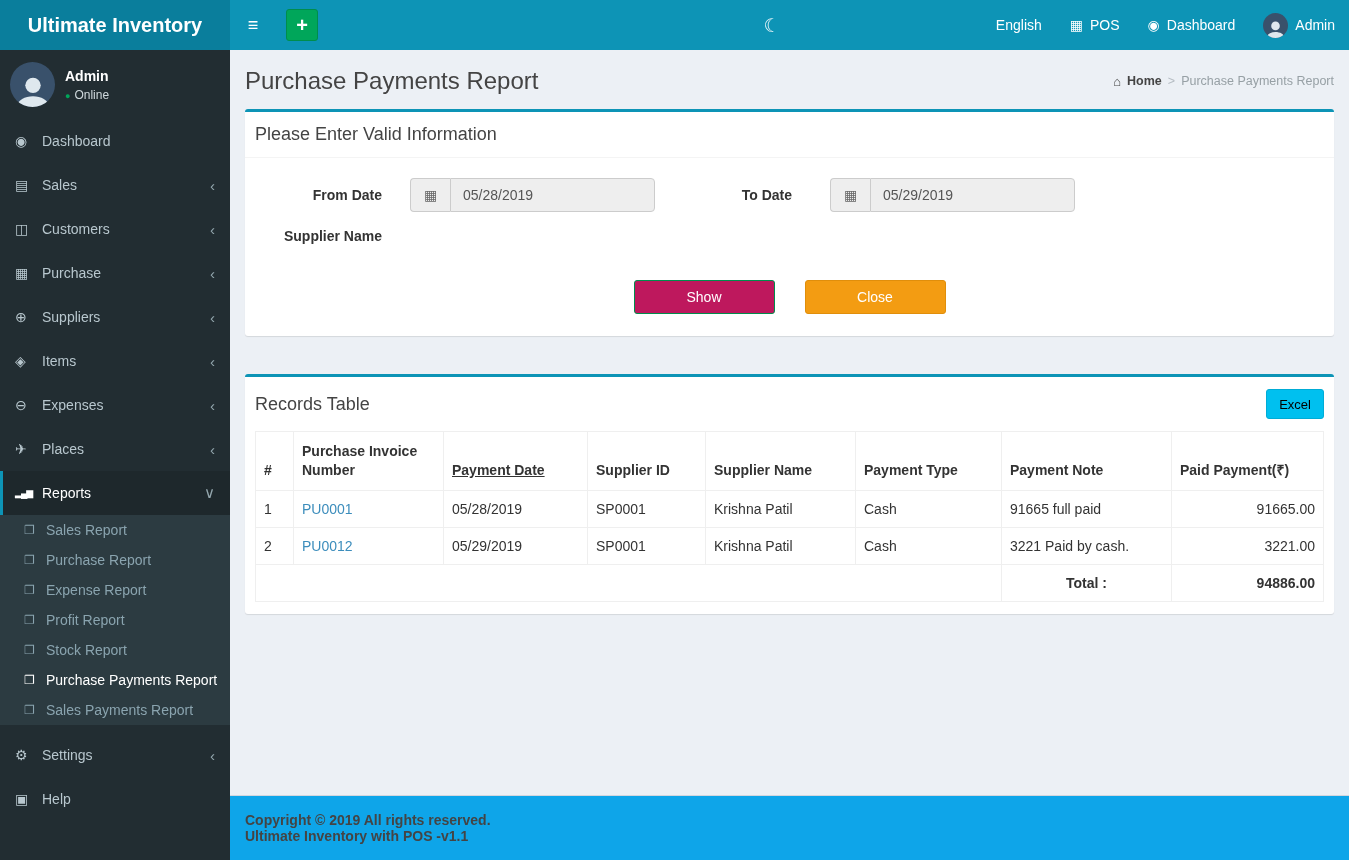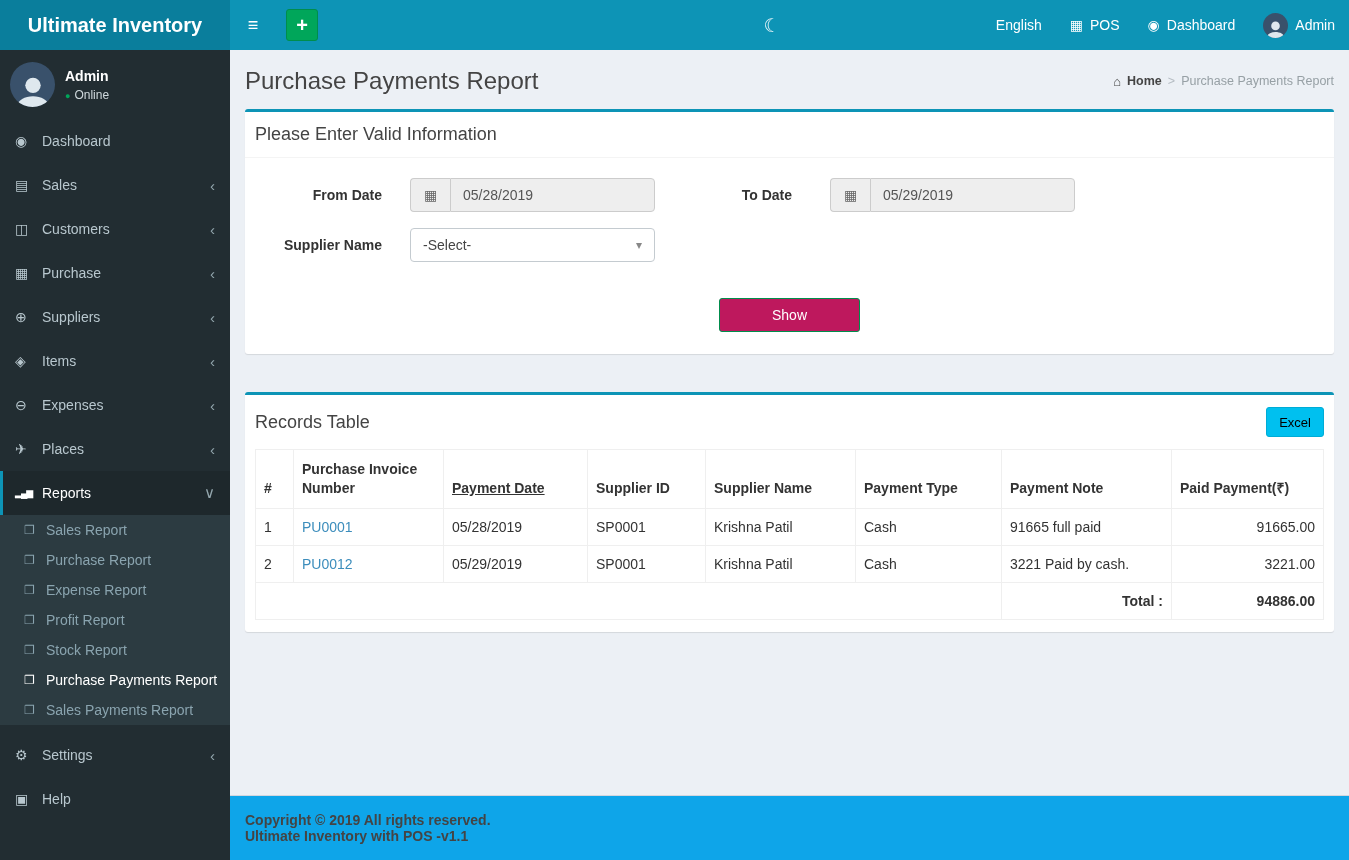--- a/index.html
+++ b/index.html
@@ -101,21 +101,21 @@
   .col-num { width:38px; }
   .col-invoice { width:150px; }
   .col-date { width:144px;text-decoration:underline; }
   .col-supid { width:118px; }
   .col-supname { width:150px; }
   .col-type { width:146px; }
   .col-note { width:170px; }
   td.money, th.money-h { }
   td.money { text-align:right; }
   a.invoice-link { color:#3c8dbc; text-decoration:none; cursor:pointer; }
-  .total-label { text-align:right; font-weight:bold; }
+  .total-label { text-align:center; font-weight:bold; }
   .total-value { text-align:right; font-weight:bold; }
 
   
   .footer { background:#0ea5e9; border-top:1px solid #d2d6de; padding:16px 15px; display:flex;
             justify-content:center; font-weight:bold; color:#444; font-size:14px;flex-direction:column; }
 </style>
 </head>
 <body>
 
 <div class="app">
@@ -291,28 +291,25 @@
                 <input type="text" readonly="" value="05/28/2019" style="">
               </div>
               <label class="flabel2">To Date</label>
               <div class="igroup">
                 <span class="iaddon">▦</span>
                 <input type="text" readonly="" value="05/29/2019" style="">
               </div>
             </div>
             <div class="form-row">
               <label class="flabel">Supplier Name</label>
-              <div class="select">
-                <span class="sel-text">-Select-</span>
-                <span class="caret">▾</span>
-              </div>
             </div>
           </div>
           <div class="btn-row">
             <button class="btn btn-show">Show</button>
+            <button class="btn btn-close">Close</button>
           </div>
         </div>
 
         <div class="box records-box">
           <div class="records-header">
             <span class="records-title">Records Table</span>
             <button class="btn-excel">Excel</button>
           </div>
           <div class="records-body">
             <table>

